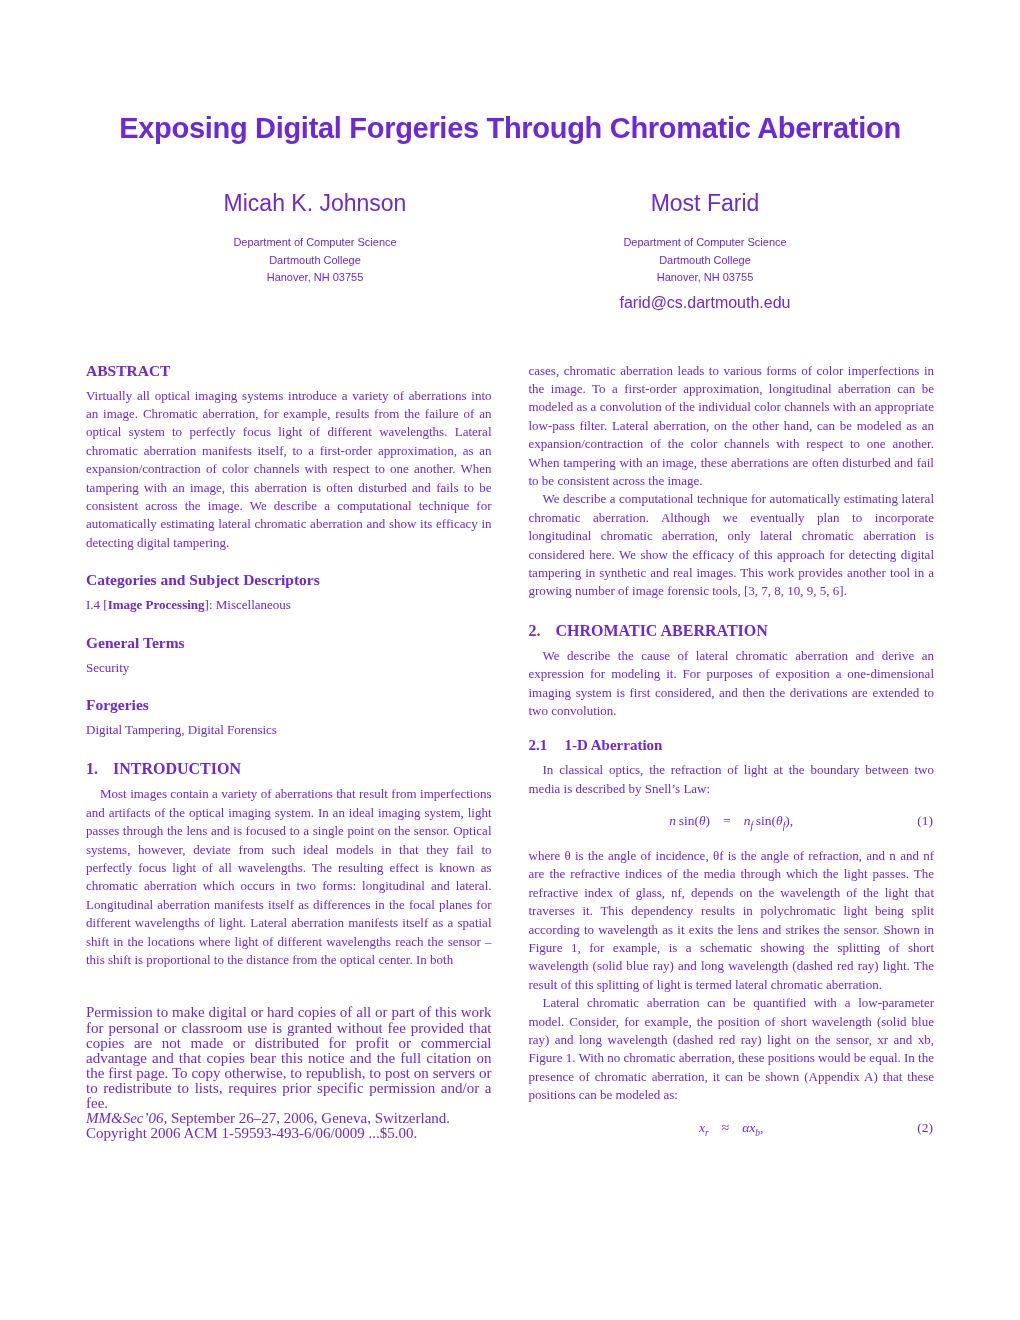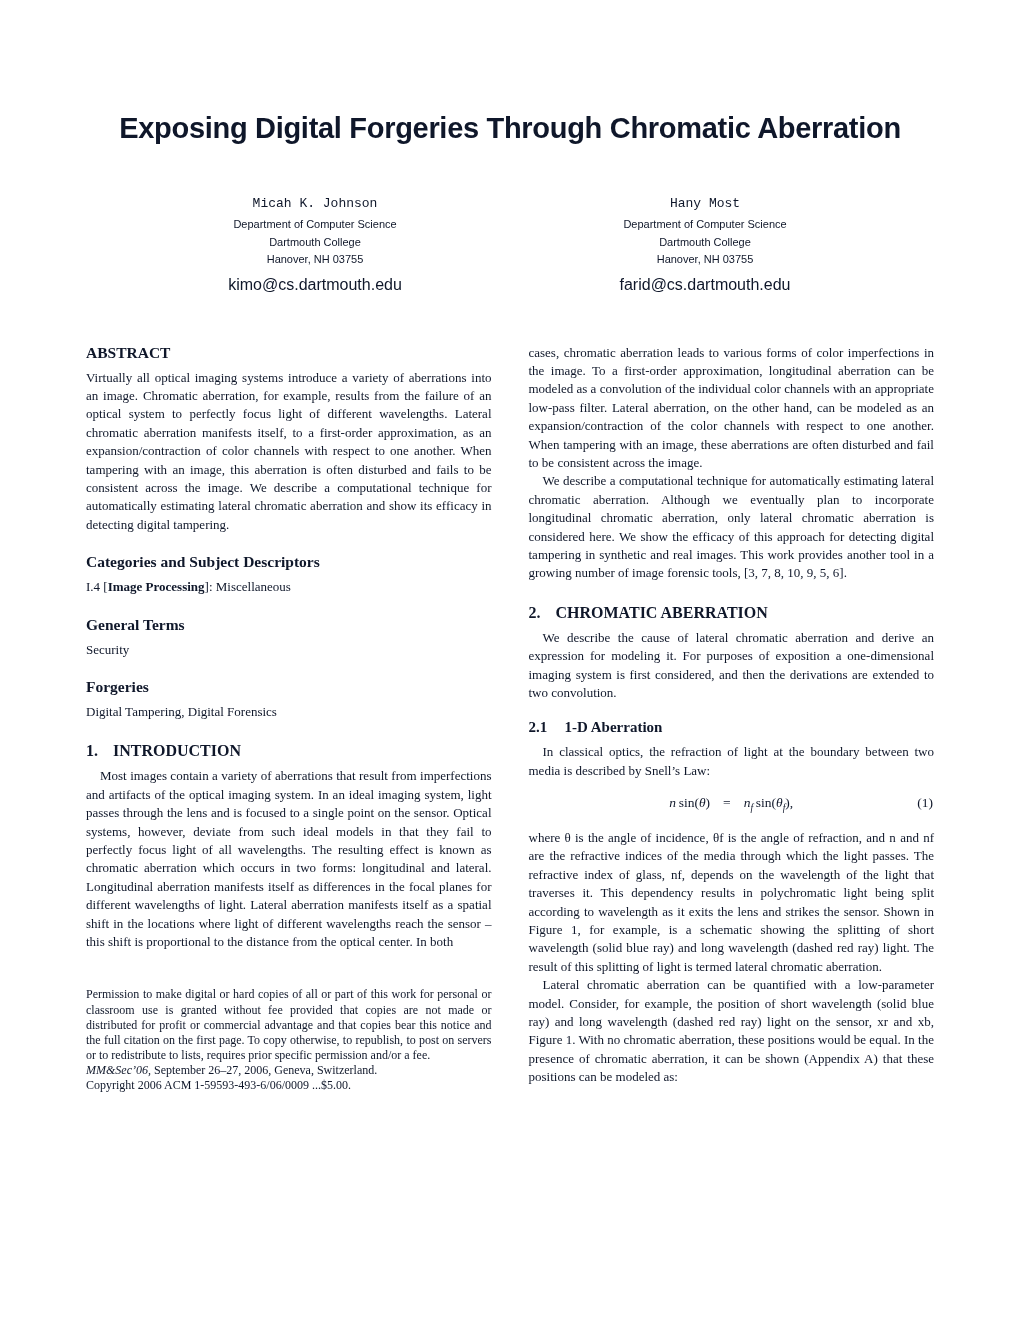--- a/index.html
+++ b/index.html
@@ -1,31 +1,31 @@
 <!DOCTYPE html>
 <html><head>
 <meta charset="utf-8">
 <style>
   html, body { margin:0; padding:0; background:#e8e8e8; }
   .page {
-    width:1020px; height:1320px; margin:0 auto; background:#ffffff; color:#0f172a;
+    width:1020px; height:1320px; margin:0 auto; background:#ffffff; color:#6d28d9;
     position:relative; overflow:hidden;
     font-family:"Liberation Serif", "DejaVu Serif", serif;
   }
   .title {
     margin:0; padding-top:112px;
     font-family:"Liberation Sans", sans-serif; font-weight:bold;
     font-size:29px; text-align:center; letter-spacing:-0.3px;
   }
   .authors {
     display:flex; justify-content:center; margin-top:48px;
     font-family:"Liberation Sans", sans-serif;
   }
   .author { width:390px; text-align:center; }
-  .author-name { font-size:13px; line-height:21px; margin-bottom:2px;font-family:Liberation Mono, monospace; }
+  .author-name { font-size:23px; line-height:21px; margin-bottom:20px; }
   .author-line { font-size:11px; line-height:17.5px; }
   .author-email { font-size:16px; margin-top:7px; }
 
   .columns {
     display:flex; gap:37px; padding:0 86px; margin-top:50px;
     font-size:13px;
   }
   .col { width:412px; }
   p { margin:0; line-height:18.4px; }
   .just { text-align:justify; }
@@ -41,40 +41,39 @@
 
   .equation {
     position:relative; text-align:center; margin:14px 0 12px 0;
     font-size:13.5px; line-height:18px;
   }
   .equation i { font-style:italic; }
   .equation sub { font-size:9.5px; font-style:italic; }
   .mrel { display:inline-block; margin:0 13px; }
   .eqnum { position:absolute; right:1px; top:0; font-style:normal; }
 
-  .footnote { margin-top:36px; font-size:12px; }
+  .footnote { margin-top:36px; font-size:15px; }
   .footnote p { line-height:15.1px; }
 </style>
 </head>
 <body>
 
 <div class="page">
 
   <h1 class="title">Exposing Digital Forgeries Through Chromatic Aberration</h1>
 
   <div class="authors">
     <div class="author">
       <div class="author-name">Micah K. Johnson</div>
       <div class="author-line">Department of Computer Science</div>
       <div class="author-line">Dartmouth College</div>
       <div class="author-line">Hanover, NH 03755</div>
-      <div class="author-email">kimo@cs.dartmouth.edu</div>
     </div>
     <div class="author">
-      <div class="author-name">Hany Most</div>
+      <div class="author-name">Most Farid</div>
       <div class="author-line">Department of Computer Science</div>
       <div class="author-line">Dartmouth College</div>
       <div class="author-line">Hanover, NH 03755</div>
       <div class="author-email">farid@cs.dartmouth.edu</div>
     </div>
   </div>
 
   <div class="columns">
 
     <div class="col">
@@ -111,16 +110,20 @@
       <p class="just indent">In classical optics, the refraction of light at the boundary between two media is described by Snell’s Law:</p>
 
       <div class="equation">
         <span><i>n</i> <span>sin(</span><i>θ</i><span>)</span><span class="mrel">=</span><i>n</i><sub>f</sub> <span>sin(</span><i>θ</i><sub>f</sub><span>),</span></span>
         <span class="eqnum">(1)</span>
       </div>
 
       <p class="just">where θ is the angle of incidence, θf is the angle of refraction, and n and nf are the refractive indices of the media through which the light passes. The refractive index of glass, nf, depends on the wavelength of the light that traverses it. This dependency results in polychromatic light being split according to wavelength as it exits the lens and strikes the sensor. Shown in Figure 1, for example, is a schematic showing the splitting of short wavelength (solid blue ray) and long wavelength (dashed red ray) light. The result of this splitting of light is termed lateral chromatic aberration.</p>
       <p class="just indent">Lateral chromatic aberration can be quantified with a low-parameter model. Consider, for example, the position of short wavelength (solid blue ray) and long wavelength (dashed red ray) light on the sensor, xr and xb, Figure 1. With no chromatic aberration, these positions would be equal. In the presence of chromatic aberration, it can be shown (Appendix A) that these positions can be modeled as:</p>
 
+      <div class="equation">
+        <span><i>x</i><sub>r</sub><span class="mrel">≈</span><i>αx</i><sub>b</sub><span>,</span></span>
+        <span class="eqnum">(2)</span>
+      </div>
     </div>
 
   </div>
 </div>
 
 </body></html>

